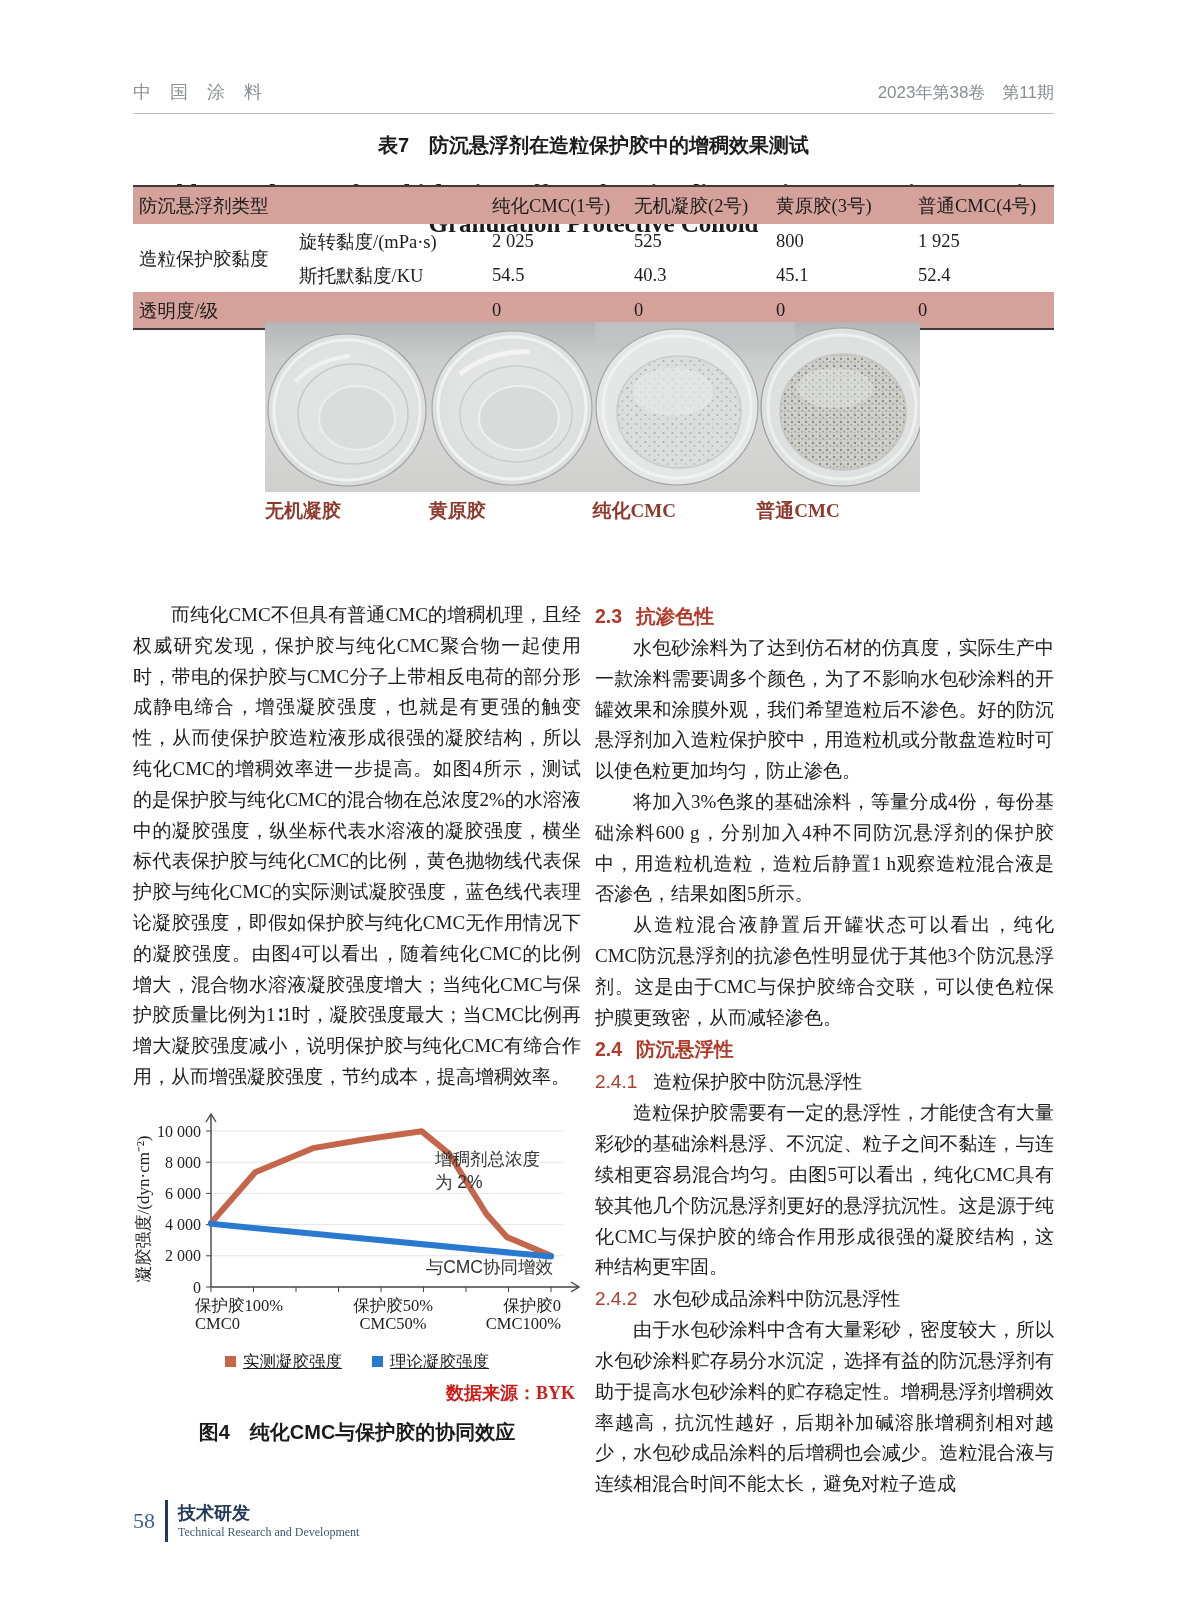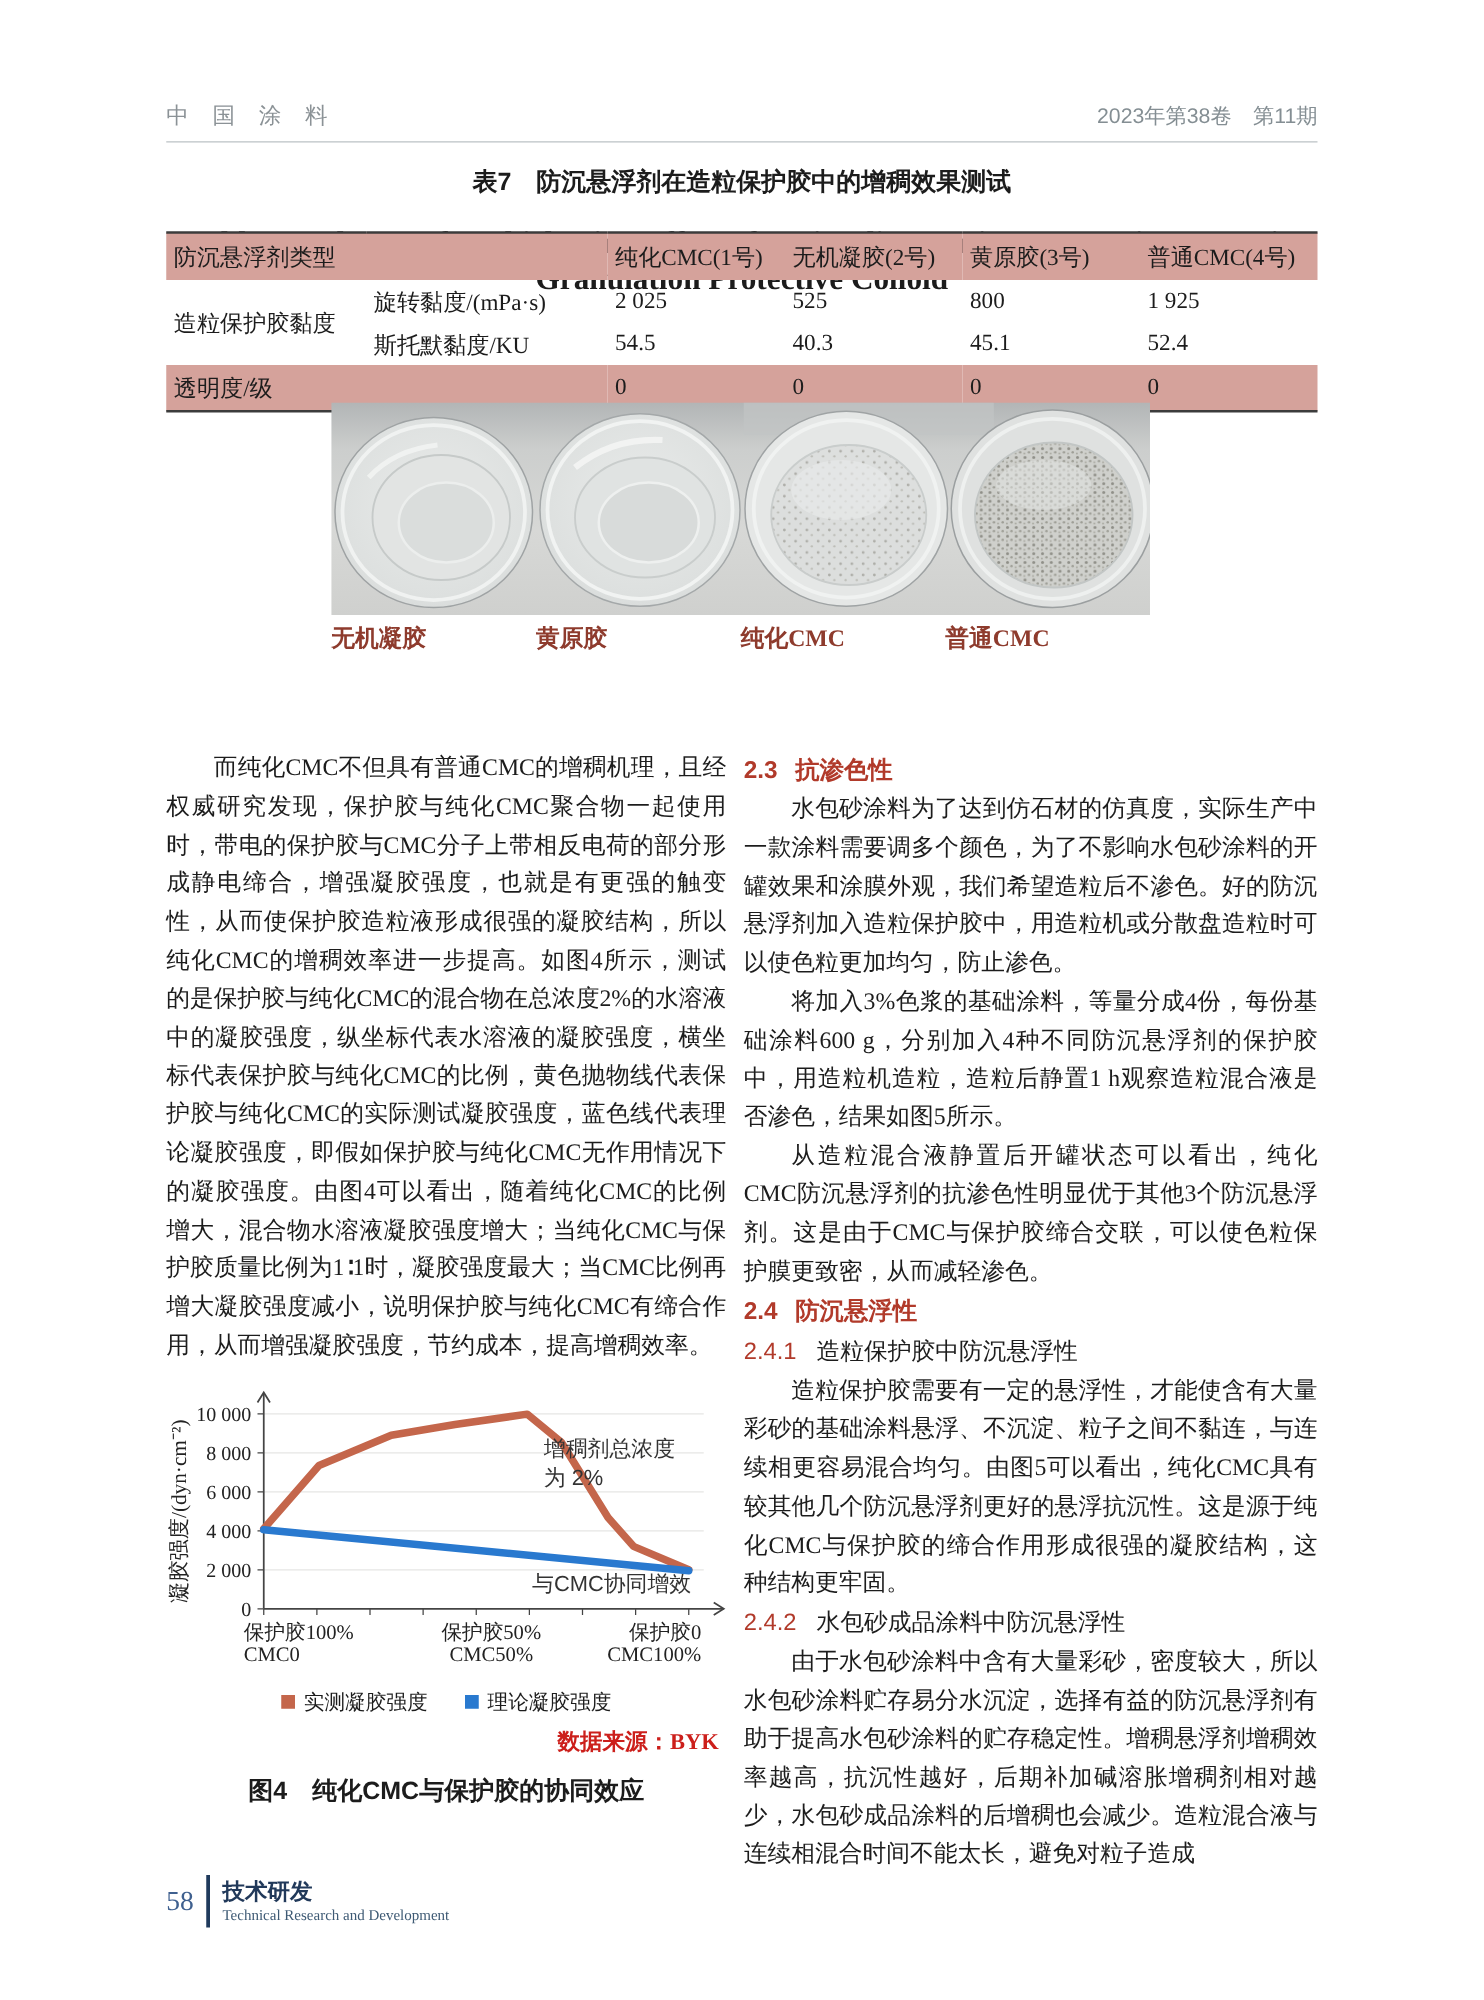--- a/index.html
+++ b/index.html
@@ -46,21 +46,21 @@
   .h3 .num{color:#b13a2a;font-family:"Liberation Sans",sans-serif;margin-right:16px;}
 
   
   .chart-wrap{margin-top:8px;}
   #fig4-svg{display:block;width:448px;height:246px;}
   #fig4-svg text.tick{font-size:16px;font-family:"Liberation Serif",serif;fill:#222;}
   #fig4-svg text.xlab{font-size:16.5px;font-family:"Liberation Serif",serif;fill:#222;}
   #fig4-svg text.ann{font-size:17.5px;font-family:"Liberation Sans",sans-serif;fill:#333;}
   #fig4-svg text.ylab{font-size:17px;font-family:"Liberation Serif",serif;fill:#222;}
   .legend{display:flex;justify-content:center;gap:30px;margin-top:4px;font-size:16.5px;}
-  .legend .it{display:flex;align-items:center;gap:7px;}
+  .legend .it{display:flex;align-items:center;gap:7px;text-decoration:underline;}
   .legend .sq{width:11px;height:11px;display:inline-block;}
   .src{color:#cc1f1b;font-size:18px;text-align:right;padding-right:6px;margin-top:8px;font-weight:bold;}
   .fig4cap{text-align:center;margin-top:14px;}
   .fig4cap .zh{font-family:"Liberation Sans",sans-serif;font-weight:bold;font-size:20px;}
   .fig4cap .en{font-weight:bold;font-size:18.5px;margin-top:8px;line-height:27px;padding:0 30px;}
 
   
   .foot{position:absolute;left:133px;top:1500px;display:flex;align-items:center;gap:10px;}
   .foot .pnum{font-size:22px;color:#3f608f;}
   .foot .bar{width:3px;height:42px;background:#1f3a5c;}

